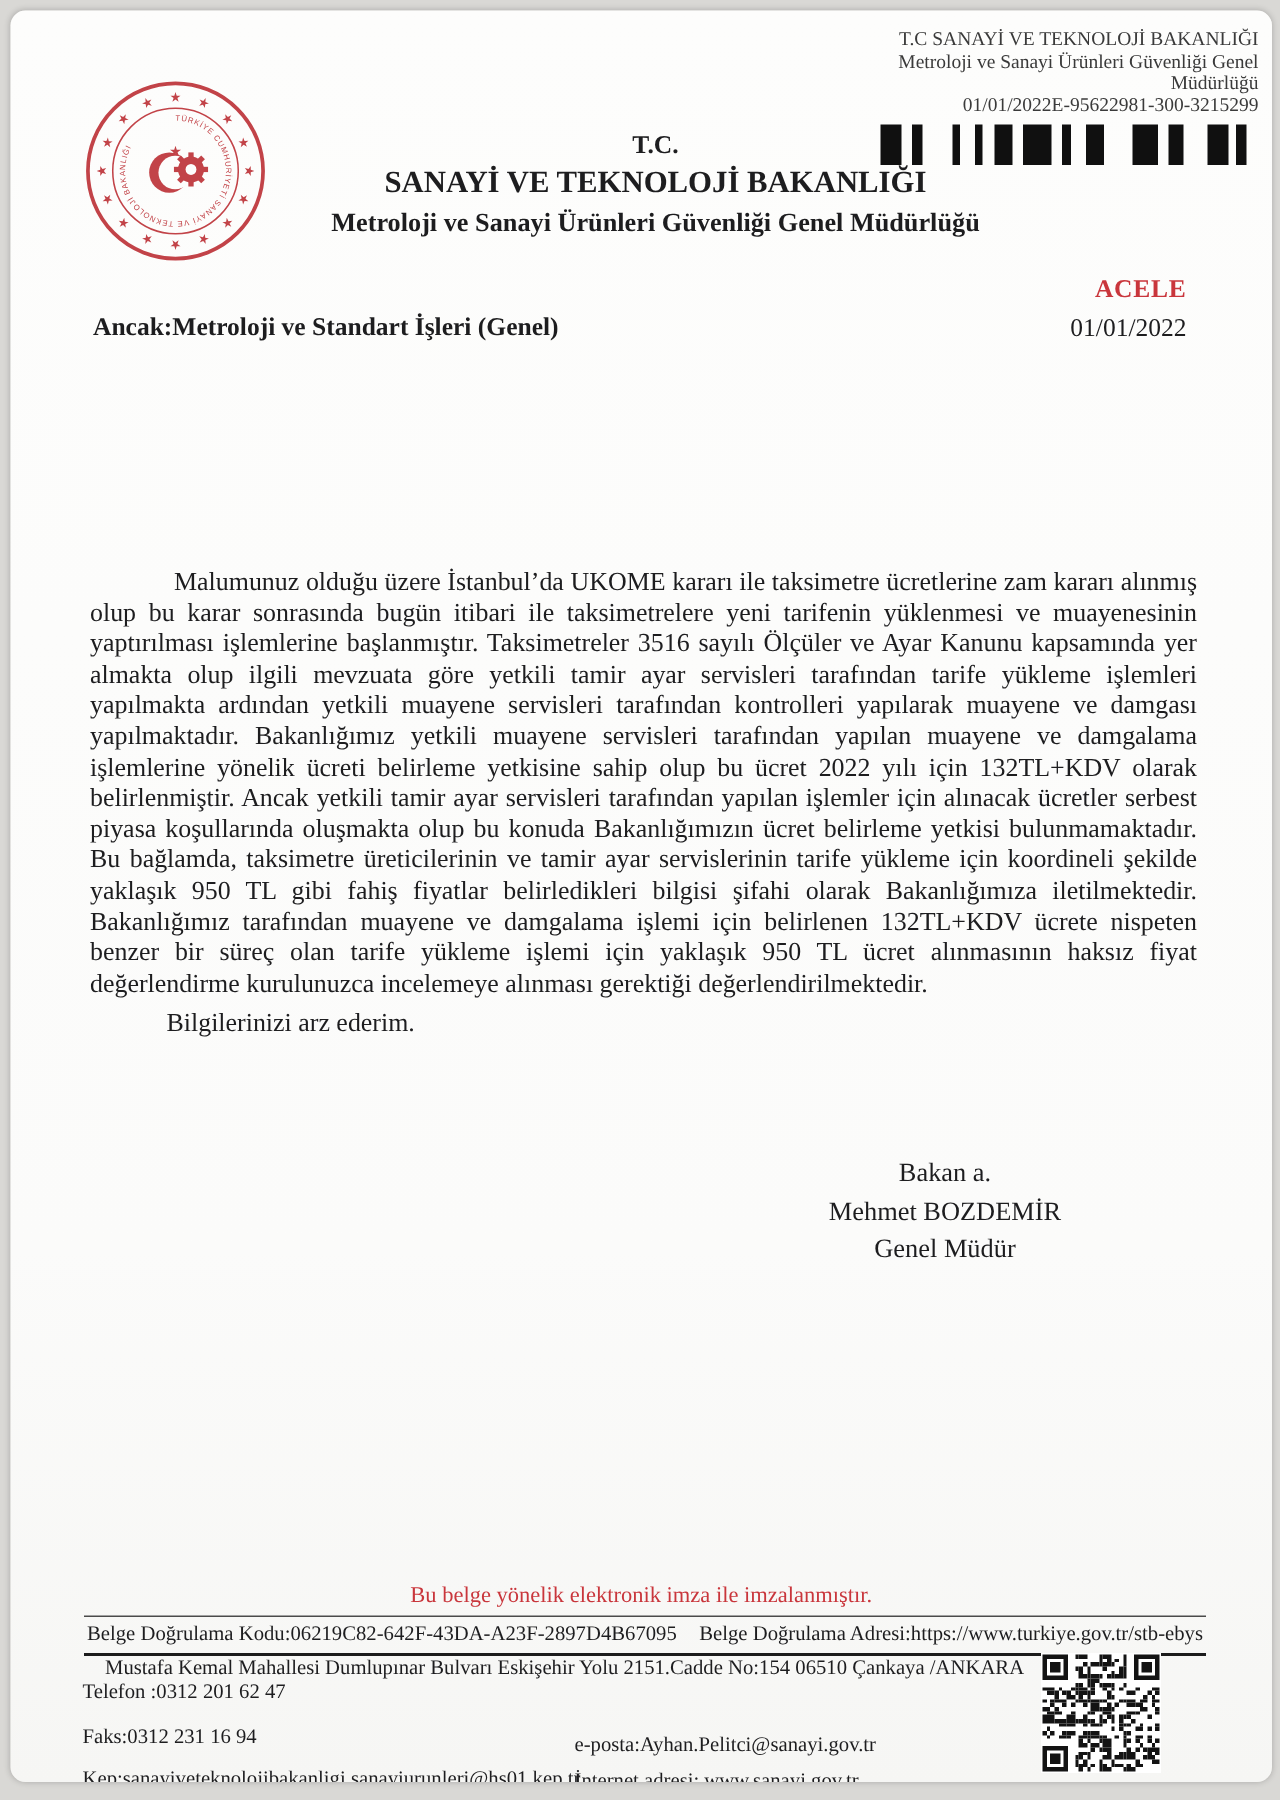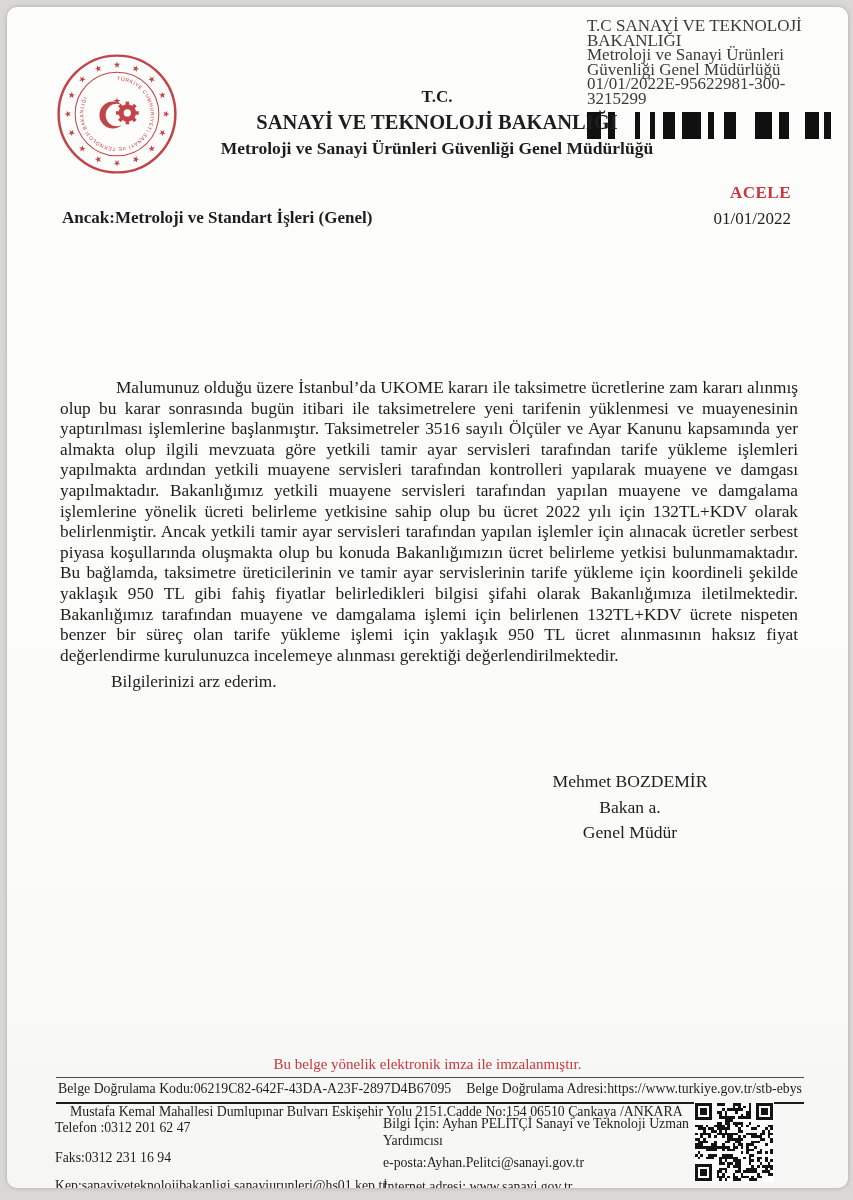--- a/index.html
+++ b/index.html
@@ -16,21 +16,21 @@
     border-radius:10px;
     box-shadow:0 0 4px rgba(0,0,0,.22);
     overflow:hidden;
   }
   .abs{position:absolute;}
 
   
   .seal{left:48px;top:45px;width:124px;height:124px;}
 
   
-  .corner-block{left:580px;top:12px;width:252px;font-size:17px;line-height:14.5px;color:#3a3a3a;}
+  .corner-block{left:580px;top:12px;width:252px;font-size:13px;line-height:14.5px;color:#3a3a3a;text-align:right;}
   .corner-block .cb-line{white-space:normal;}
   .barcode{margin-top:6px;height:27px;width:252px;display:flex;align-items:stretch;}
   .barcode i{display:block;background:#101010;height:100%;}
 
   
   .letterhead{left:150px;top:80px;width:560px;text-align:center;font-weight:bold;}
   .lh-tc{font-size:17px;margin-bottom:4px;}
   .lh-ministry{font-size:20.5px;margin-bottom:4px;}
   .lh-directorate{font-size:17.5px;}
 
@@ -160,37 +160,36 @@
   <div class="abs meta-block">
     <div>Ancak:Metroloji ve Standart İşleri (Genel)</div>
   </div>
 
 
   <div class="abs body-par">Malumunuz olduğu üzere İstanbul’da UKOME kararı ile taksimetre ücretlerine zam kararı alınmış olup bu karar sonrasında bugün itibari ile taksimetrelere yeni tarifenin yüklenmesi ve muayenesinin yaptırılması işlemlerine başlanmıştır. Taksimetreler 3516 sayılı Ölçüler ve Ayar Kanunu kapsamında yer almakta olup ilgili mevzuata göre yetkili tamir ayar servisleri tarafından tarife yükleme işlemleri yapılmakta ardından yetkili muayene servisleri tarafından kontrolleri yapılarak muayene ve damgası yapılmaktadır. Bakanlığımız yetkili muayene servisleri tarafından yapılan muayene ve damgalama işlemlerine yönelik ücreti belirleme yetkisine sahip olup bu ücret 2022 yılı için 132TL+KDV olarak belirlenmiştir. Ancak yetkili tamir ayar servisleri tarafından yapılan işlemler için alınacak ücretler serbest piyasa koşullarında oluşmakta olup bu konuda Bakanlığımızın ücret belirleme yetkisi bulunmamaktadır. Bu bağlamda, taksimetre üreticilerinin ve tamir ayar servislerinin tarife yükleme için koordineli şekilde yaklaşık 950 TL gibi fahiş fiyatlar belirledikleri bilgisi şifahi olarak Bakanlığımıza iletilmektedir. Bakanlığımız tarafından muayene ve damgalama işlemi için belirlenen 132TL+KDV ücrete nispeten benzer bir süreç olan tarife yükleme işlemi için yaklaşık 950 TL ücret alınmasının haksız fiyat değerlendirme kurulunuzca incelemeye alınması gerektiği değerlendirilmektedir.</div>
 
   <div class="abs closing">Bilgilerinizi arz ederim.</div>
 
   <div class="abs signature">
+    <div>Bakan a.</div>
     <div>Mehmet BOZDEMİR</div>
-    <div>Bakan a.</div>
     <div>Genel Müdür</div>
   </div>
 
   <div class="abs esign-note" style="color:#c9363c">Bu belge yönelik elektronik imza ile imzalanmıştır.</div>
 
   <div class="abs verify-row">
     <span>Belge Doğrulama Kodu:06219C82-642F-43DA-A23F-2897D4B67095</span>
     <span>Belge Doğrulama Adresi:https://www.turkiye.gov.tr/stb-ebys</span>
   </div>
 
   <div class="abs ft ft-address">Mustafa Kemal Mahallesi Dumlupınar Bulvarı Eskişehir Yolu 2151.Cadde No:154 06510 Çankaya /ANKARA</div>
   <div class="abs ft ft-phone">Telefon :0312 201 62 47</div>
   <div class="abs ft ft-fax">Faks:0312 231 16 94</div>
   <div class="abs ft ft-kep">Kep:sanayiveteknolojibakanligi.sanayiurunleri@hs01.kep.tr</div>
-  <div class="abs ft ft-info">Bilgi İçin: Ayhan PELİTÇİ Sanayi ve Teknoloji Uzman Yardımcısı</div>
   <div class="abs ft ft-email">e-posta:Ayhan.Pelitci@sanayi.gov.tr</div>
   <div class="abs ft ft-web">İnternet adresi: www.sanayi.gov.tr</div>
 
   <div class="abs qr">
     <div class="qr-grid">
         <i style="grid-area: 1 / 9;"></i>
         <i style="grid-area: 1 / 10;"></i>
         <i style="grid-area: 1 / 11;"></i>
         <i style="grid-area: 1 / 15;"></i>
         <i style="grid-area: 1 / 16;"></i>

